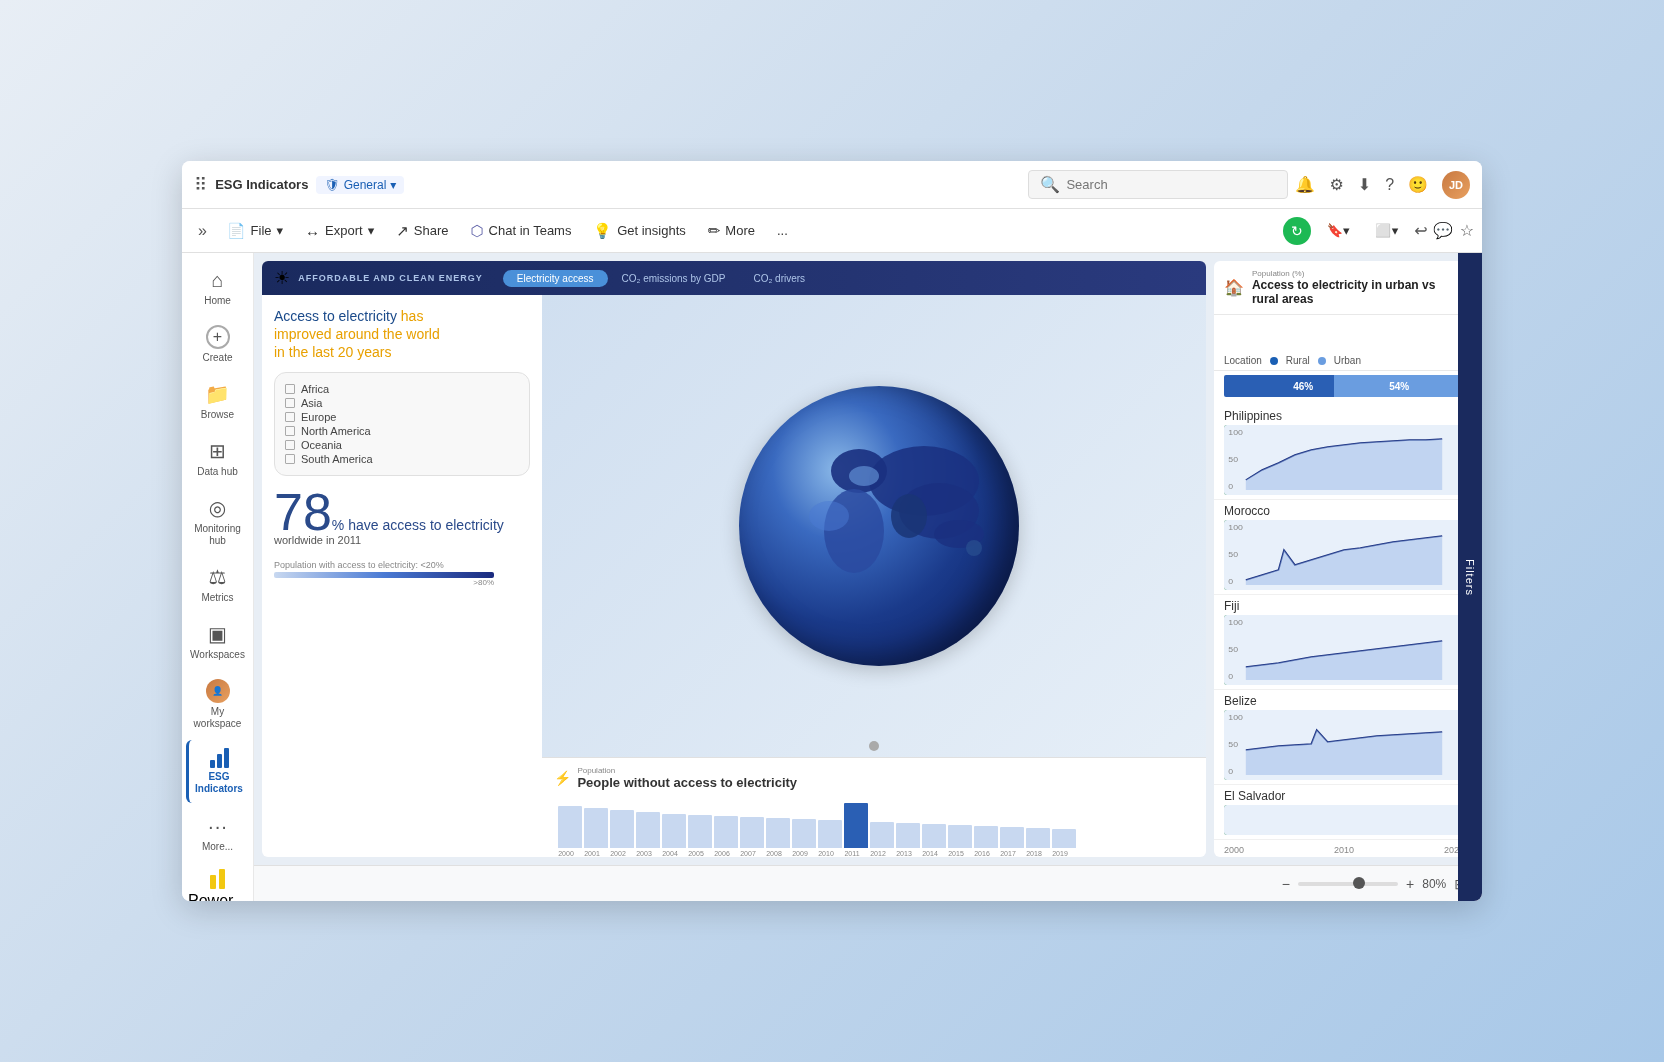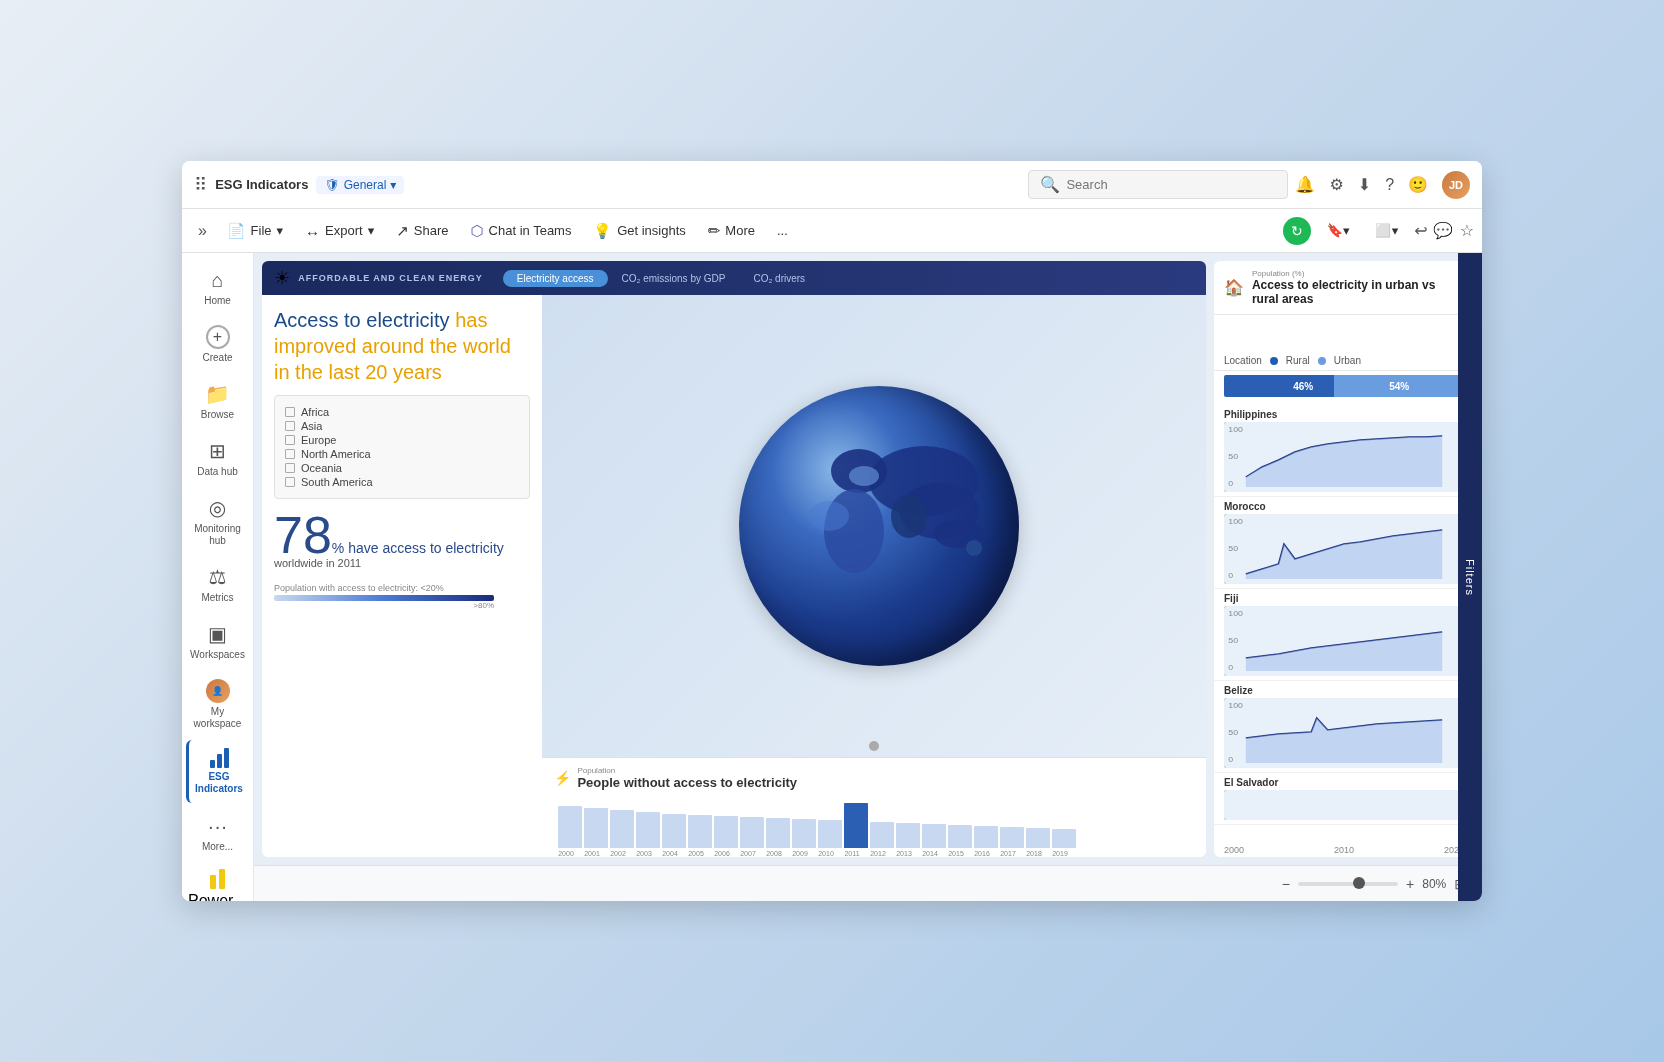--- a/index.html
+++ b/index.html
@@ -162,23 +162,23 @@
     .viz-tab {
       padding: 3px 14px; font-size: 10px; border-radius: 20px; cursor: pointer; color: #adc4e8;
     }
     .viz-tab.active { background: #4a90d9; color: white; }
     .viz-body {
       display: flex; height: calc(100% - 34px);
     }
     .viz-left {
       width: 280px; padding: 12px; display: flex; flex-direction: column; gap: 10px;
     }
-    .viz-title { font-size: 20px; color: #1a4a8a; line-height: 1.3; }
+    .viz-title { font-size: 14px; color: #1a4a8a; line-height: 1.3; }
     .viz-title span { color: #e8a000; }
-    .region-checkboxes { background: #f8f8f8; border: 1px solid #e0e0e0; border-radius: 4px; padding: 8px 10px; }
+    .region-checkboxes { background: #f8f8f8; border: 1px solid #e0e0e0; border-radius: 12px; padding: 8px 10px; }
     .region-item { display: flex; align-items: center; gap: 6px; font-size: 11px; color: #444; margin: 2px 0; }
     .region-cb { width: 10px; height: 10px; border: 1px solid #aaa; border-radius: 1px; }
     .stat-big { font-size: 52px; color: #2a4a8a; font-weight: 300; line-height: 1; }
     .stat-desc { font-size: 11px; color: #555; margin-top: -4px; }
     .pop-bar-section { margin-top: 4px; }
     .pop-bar-label { font-size: 9px; color: #888; margin-bottom: 2px; }
     .pop-bar-gradient {
       height: 6px; border-radius: 2px;
       background: linear-gradient(to right, #c8d8f0, #4a7ad4, #1a2a7e);
       width: 220px;
@@ -224,21 +224,21 @@
     .sp-house-icon { font-size: 16px; }
     .sp-title-small { font-size: 8px; color: #888; }
     .sp-title { font-size: 12px; color: #222; font-weight: 600; }
     .sp-legend { display: flex; align-items: center; gap: 8px; padding: 4px 10px; border-bottom: 1px solid #e8e8e8; font-size: 10px; color: #555; margin-top: 36px; }
     .leg-dot { width: 8px; height: 8px; border-radius: 50%; }
     .sp-bar-row { display: flex; height: 22px; margin: 4px 10px; border-radius: 2px; overflow: hidden; }
     .sp-bar-rural { background: #2a5fb4; display: flex; align-items: center; justify-content: center; font-size: 10px; color: white; font-weight: 600; padding-left: 48px; }
     .sp-bar-urban { background: #6a9de0; display: flex; align-items: center; justify-content: center; font-size: 10px; color: white; font-weight: 600; }
     .sp-charts { flex: 1; overflow-y: auto; padding: 4px 0; }
     .sp-chart-item { padding: 4px 10px; border-bottom: 1px solid #f0f0f0; }
-    .sp-country { font-size: 10px; color: #333; font-weight: 700; margin-bottom: 2px; }
+    .sp-country { font-size: 12px; color: #333; font-weight: 400; margin-bottom: 2px; }
     .sp-mini-chart { height: 70px; background: #15803d; border-radius: 3px; position: relative; overflow: hidden; }
     
     .filters-toggle {
       position: absolute; right: 0; top: 0; bottom: 0;
       width: 24px; background: #1a2a5e;
       display: flex; align-items: center; justify-content: center;
       writing-mode: vertical-rl; text-orientation: mixed;
       color: white; font-size: 11px; cursor: pointer; letter-spacing: 1px;
     }
     

